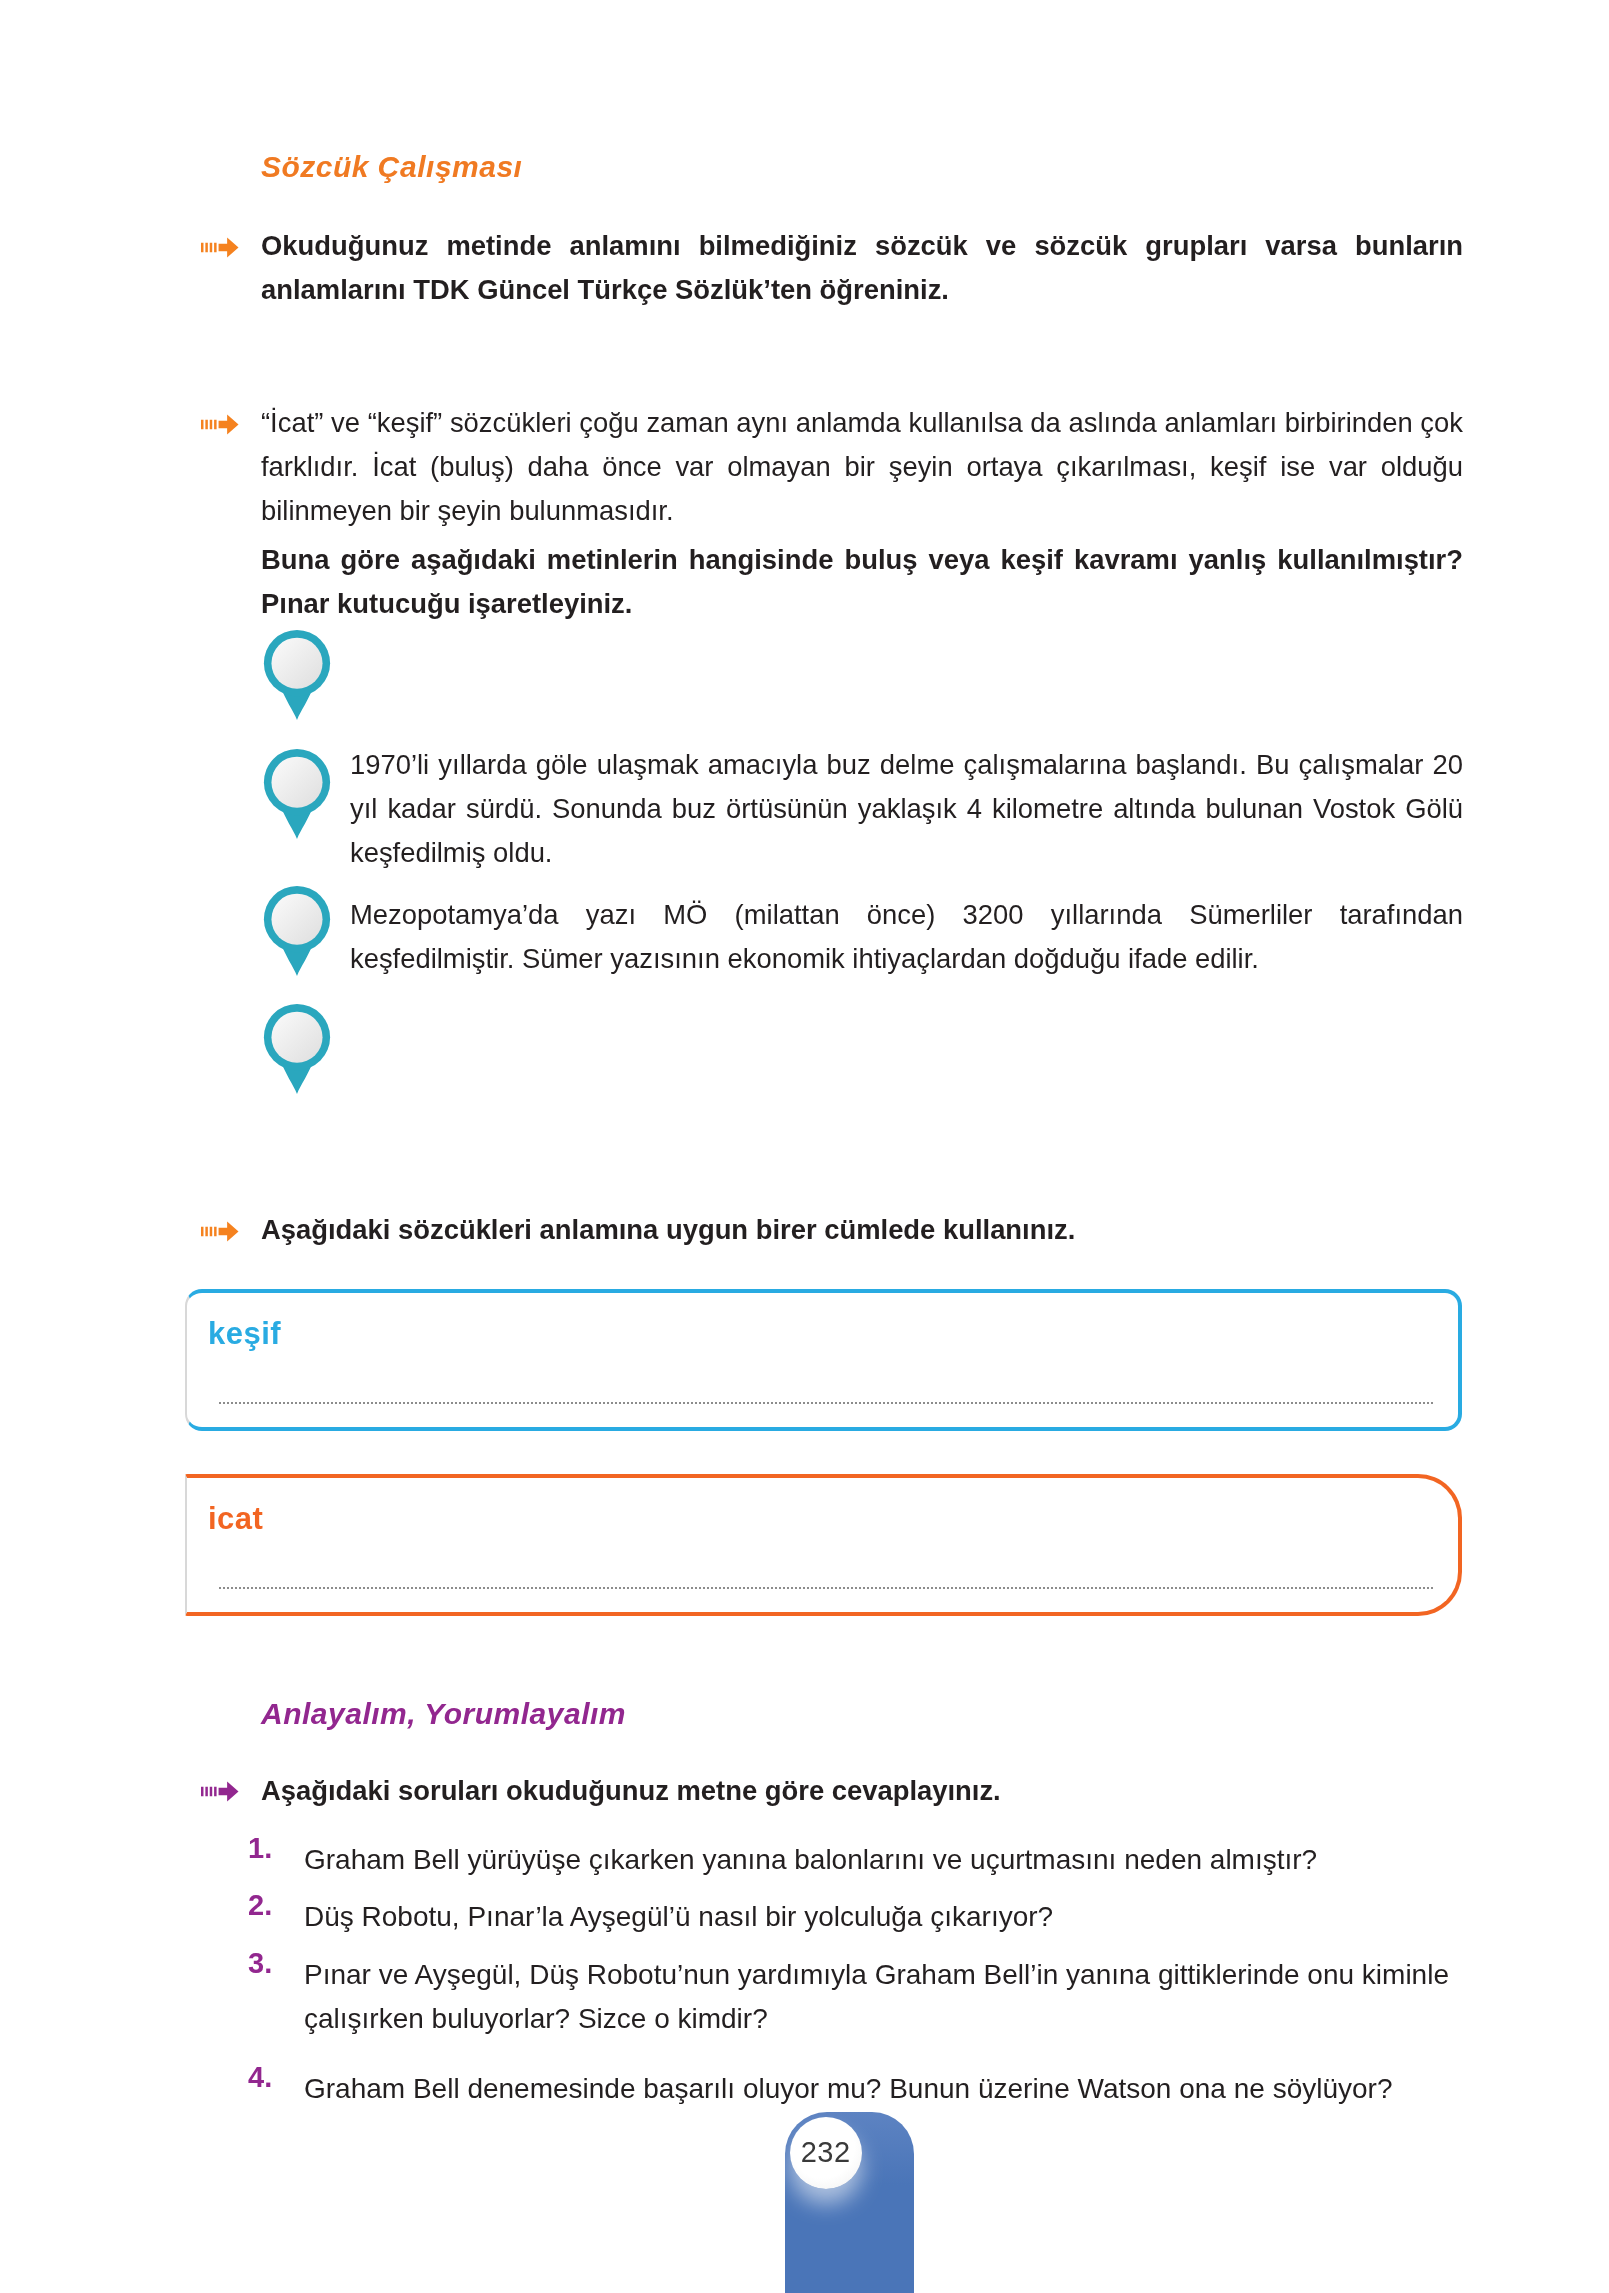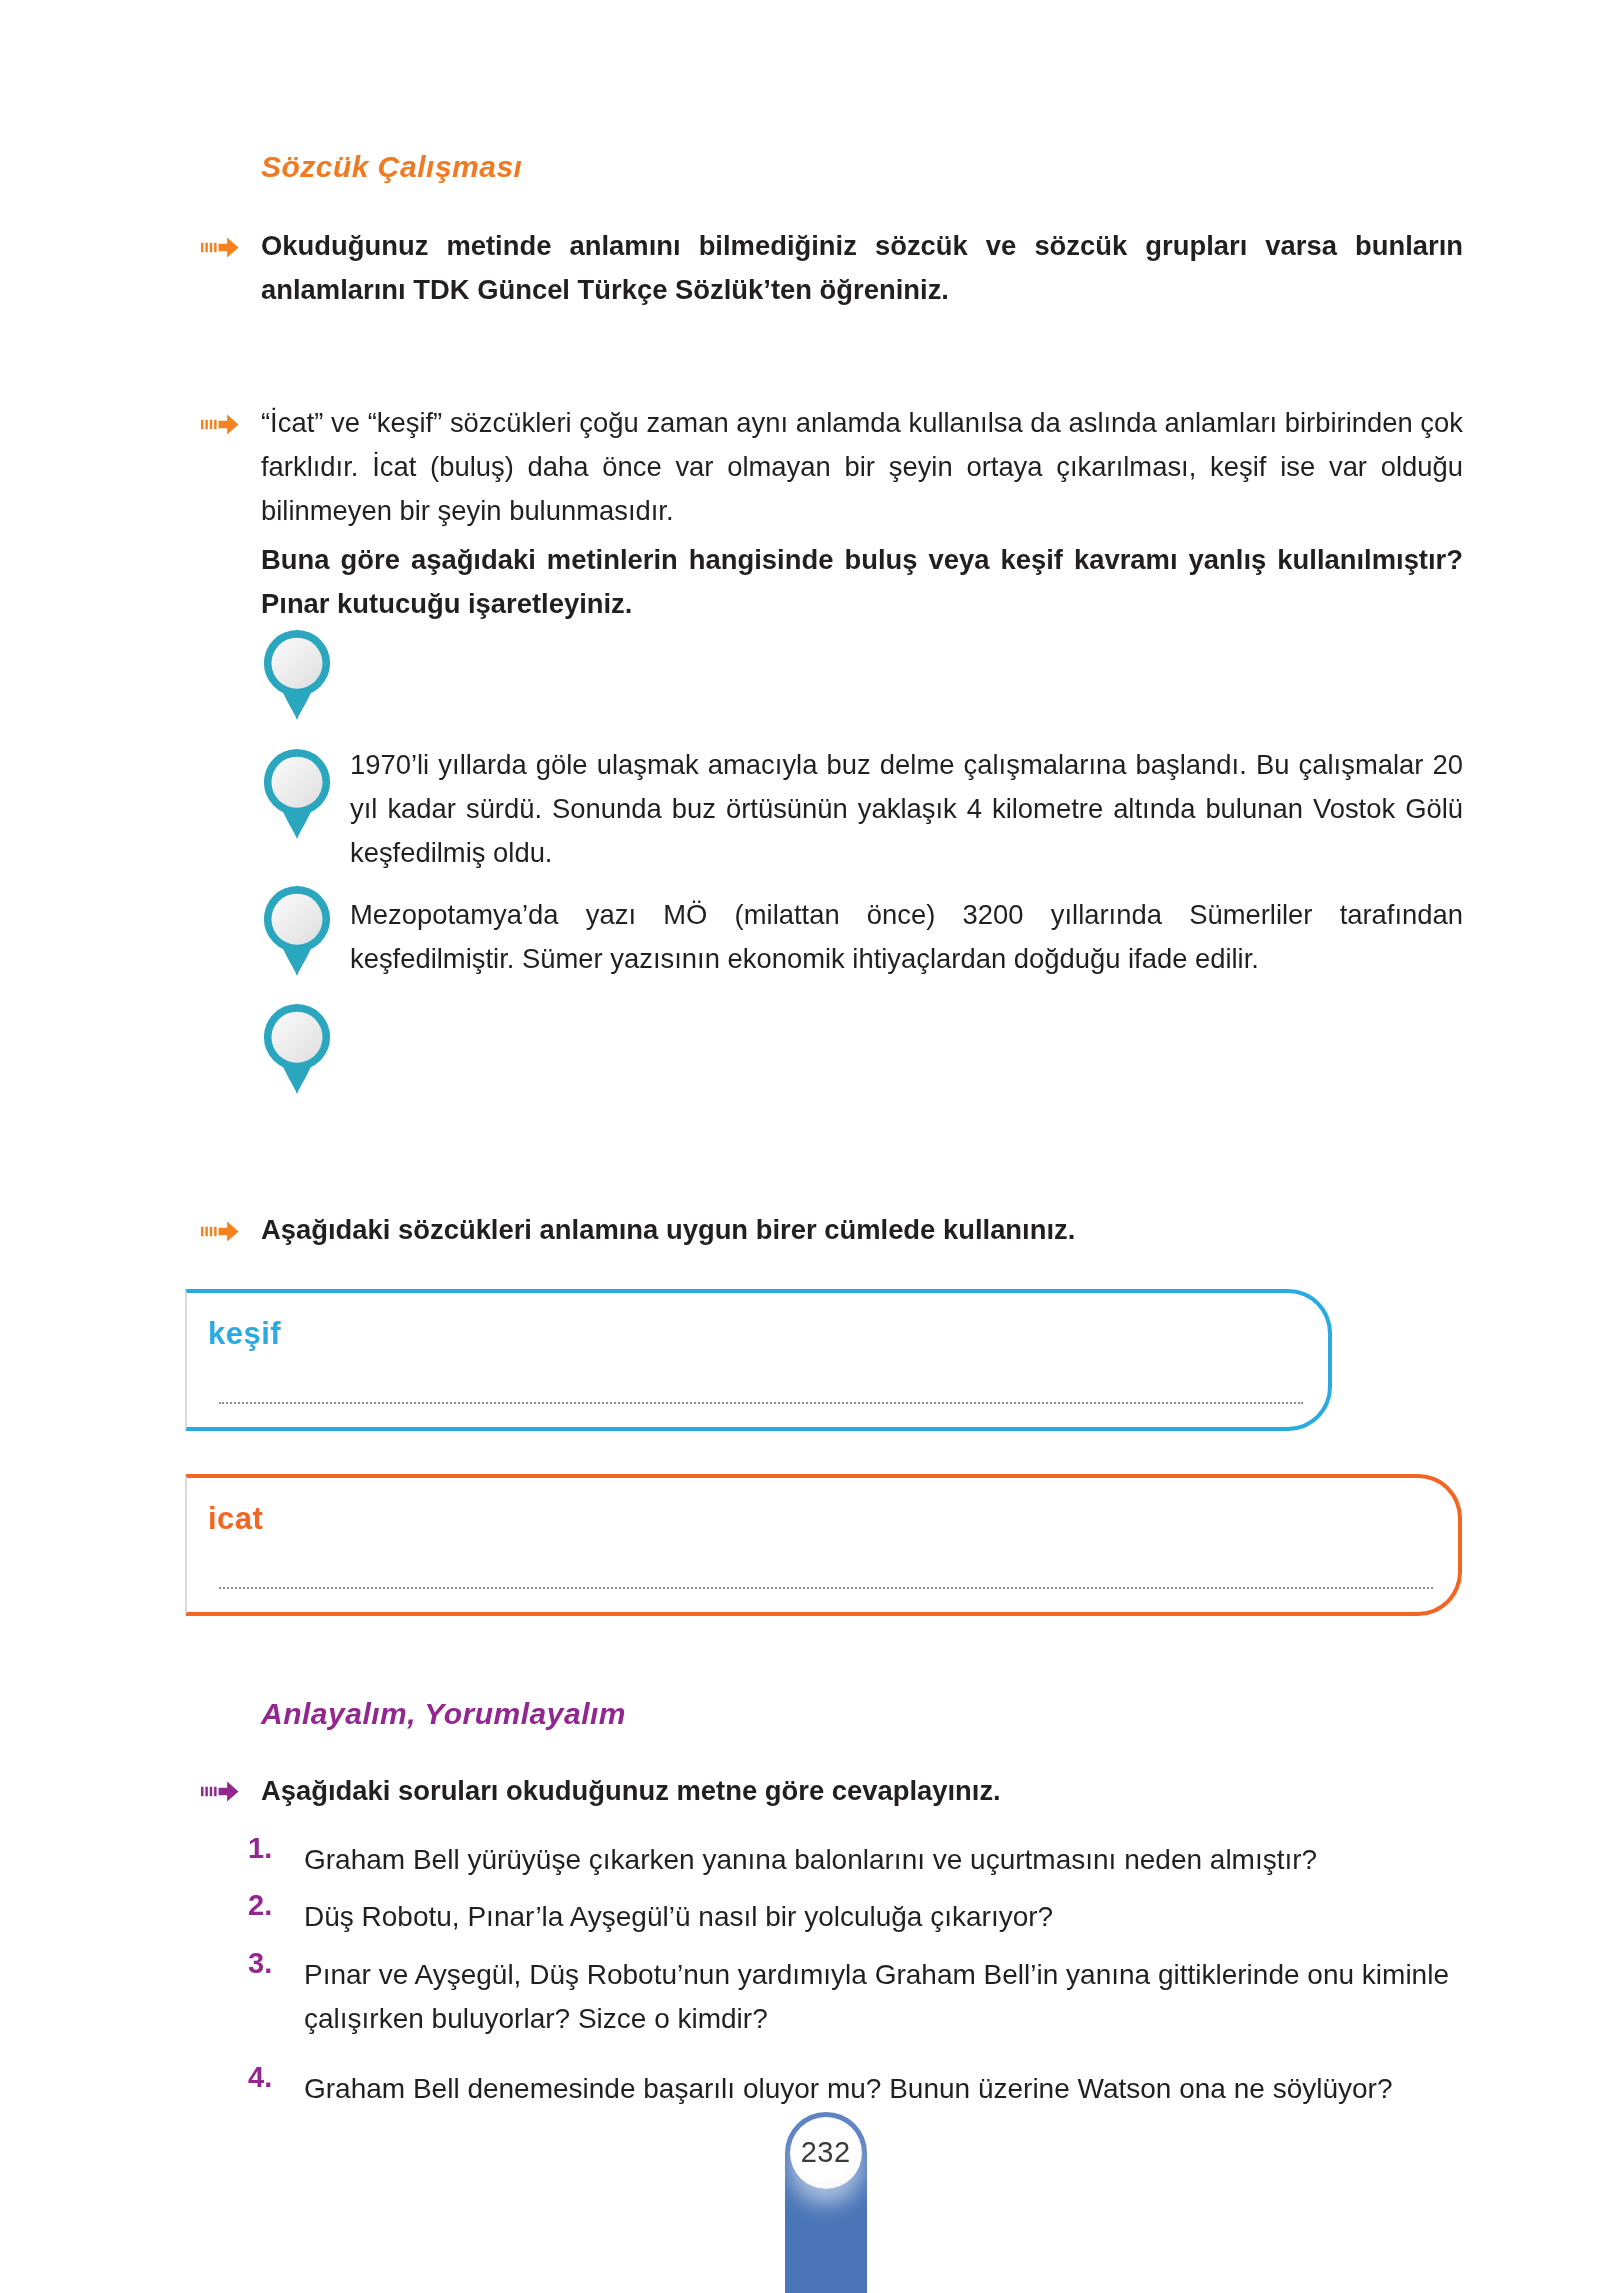--- a/index.html
+++ b/index.html
@@ -57,20 +57,21 @@
     font-size:29px;line-height:44px;font-weight:700;color:#92278F;
   }
   .q-text{
     flex:1;font-size:28px;line-height:44px;margin:12px;text-align:left;
   }
   .page-tab{
     position:absolute;
     width:82px;height:182px;
     background:linear-gradient(180deg,#5d83c2 0%,#4A75B8 40%,#4A75B8 100%);
     border-radius:42px 42px 0 0;
+    padding-left:47px;
   }
   .page-tab .tab-circle{
     position:absolute;left:4.7px;top:4.7px;
     width:72px;height:72px;border-radius:50%;
     background:radial-gradient(circle at 45% 40%,#ffffff 55%,#eeeeee 100%);
     display:flex;align-items:center;justify-content:center;
     box-shadow:0 15px 21px rgba(255,255,255,0.55);
   }
   .page-tab .tab-num{
     font-size:29px;color:#3a3a3a;letter-spacing:0.5px;
@@ -147,21 +148,21 @@
       </svg>
   </span>
 
   <span class="abs" style="left:201px;top:1220px;">
     <svg class="arrow-icon arrow-orange" width="38" height="23" viewBox="0 0 40 24">
         <use href="#bulletArrow"></use>
       </svg>
   </span>
   <p class="abs body-text bold" style="left:261px;top:1208px;width:1202px;">Aşağıdaki sözcükleri anlamına uygun birer cümlede kullanınız.</p>
 
-  <div class="abs word-box box-kesif" style="left:185px;top:1289px;width:1147px;height:142px;">
+  <div class="abs word-box box-kesif" style="left:185px;top:1289px;width:1277px;height:142px;border-radius:17px;">
     <p class="word-label label-kesif">keşif</p>
     <div class="answer-line"></div>
   </div>
 
   <div class="abs word-box box-icat" style="left:185px;top:1474px;width:1277px;height:142px;">
     <p class="word-label label-icat">icat</p>
     <div class="answer-line"></div>
   </div>
 
   <h2 class="abs section-title title-purple" style="left:261px;top:1697px;">Anlayalım, Yorumlayalım</h2>

